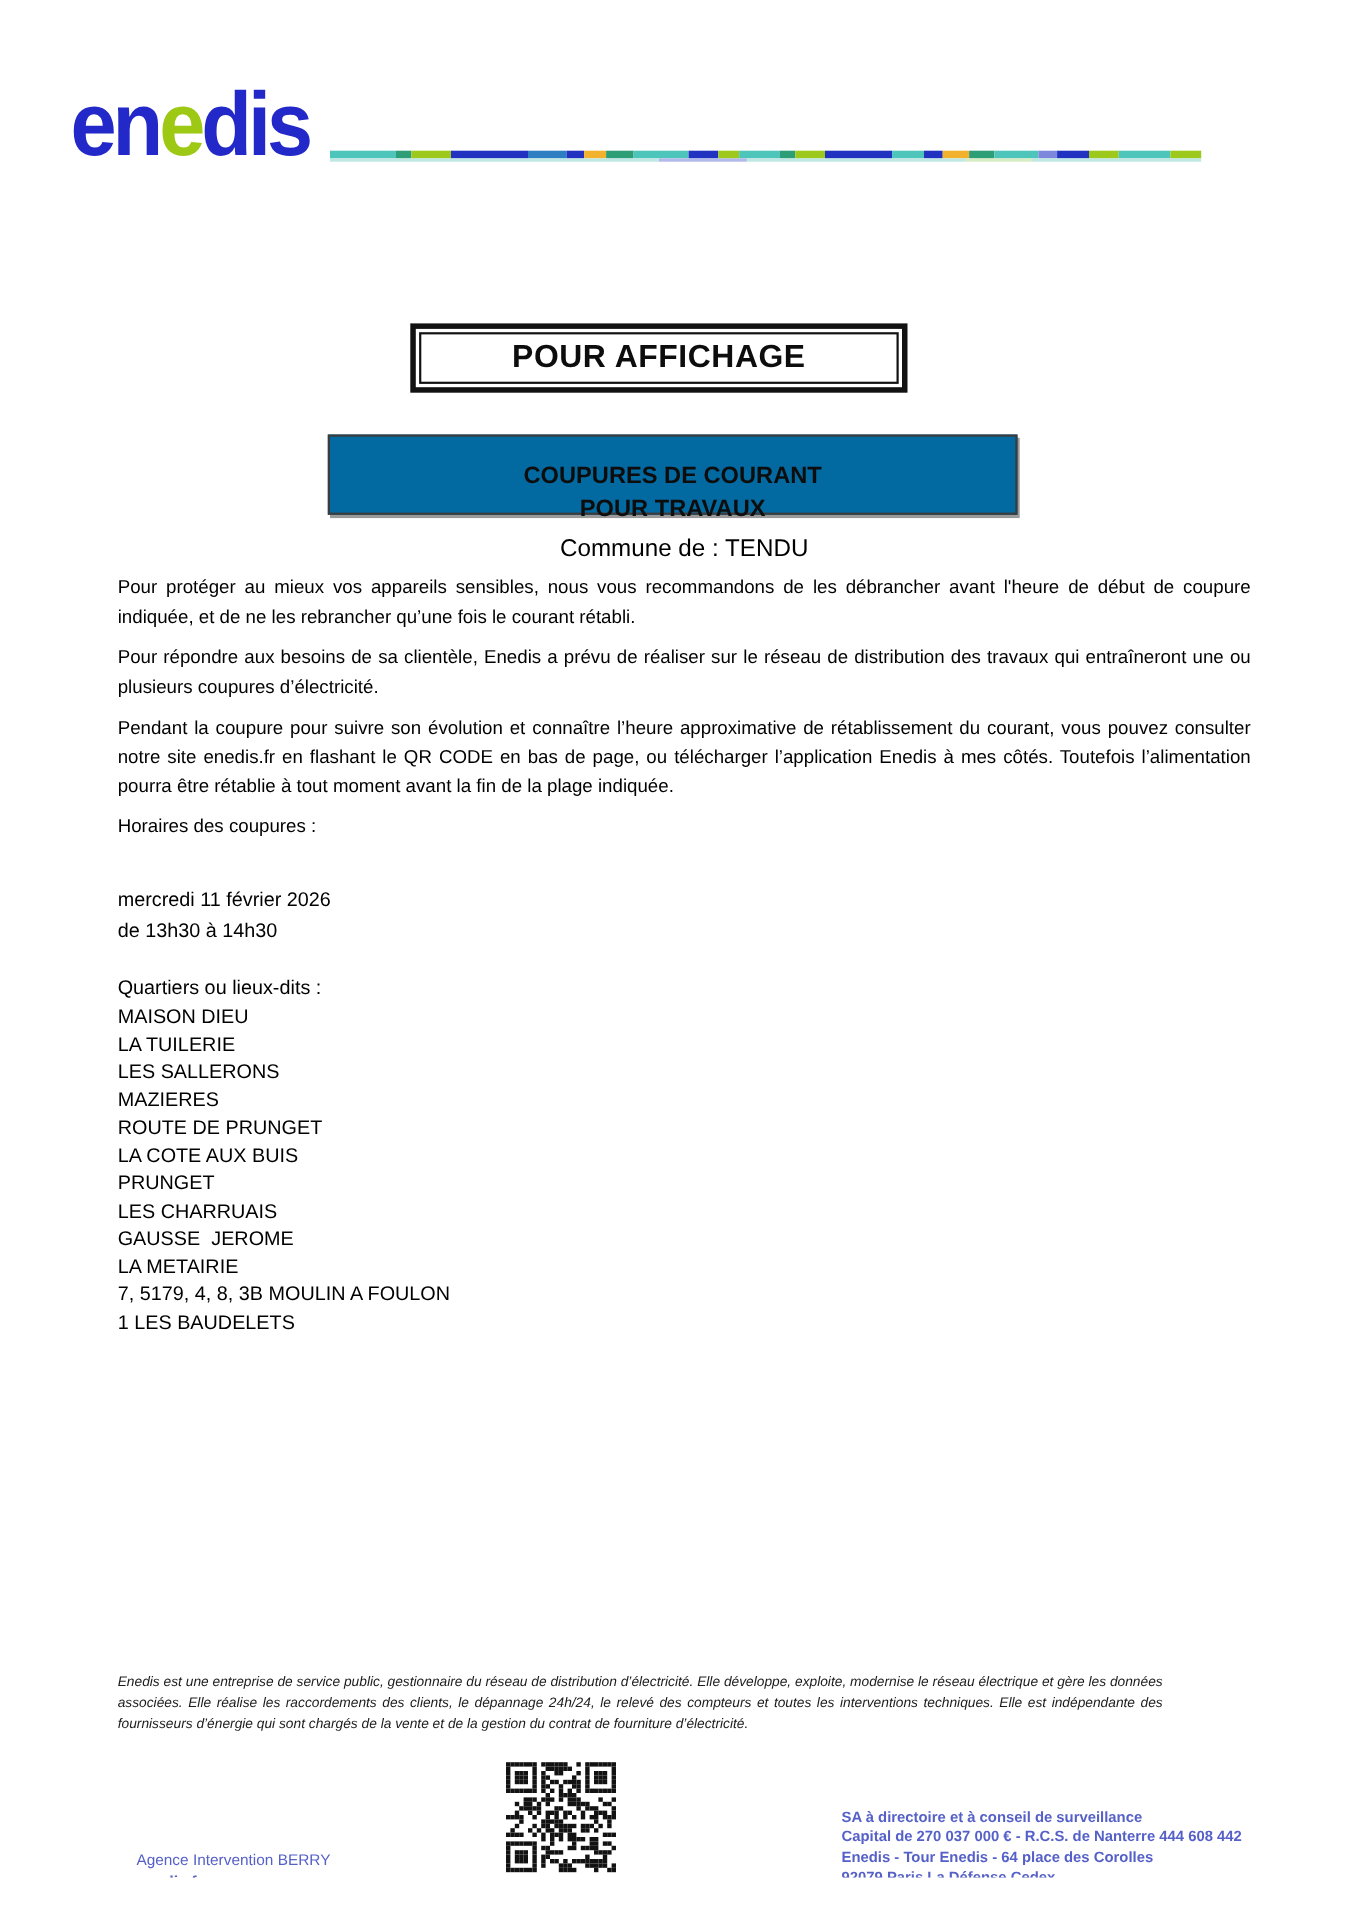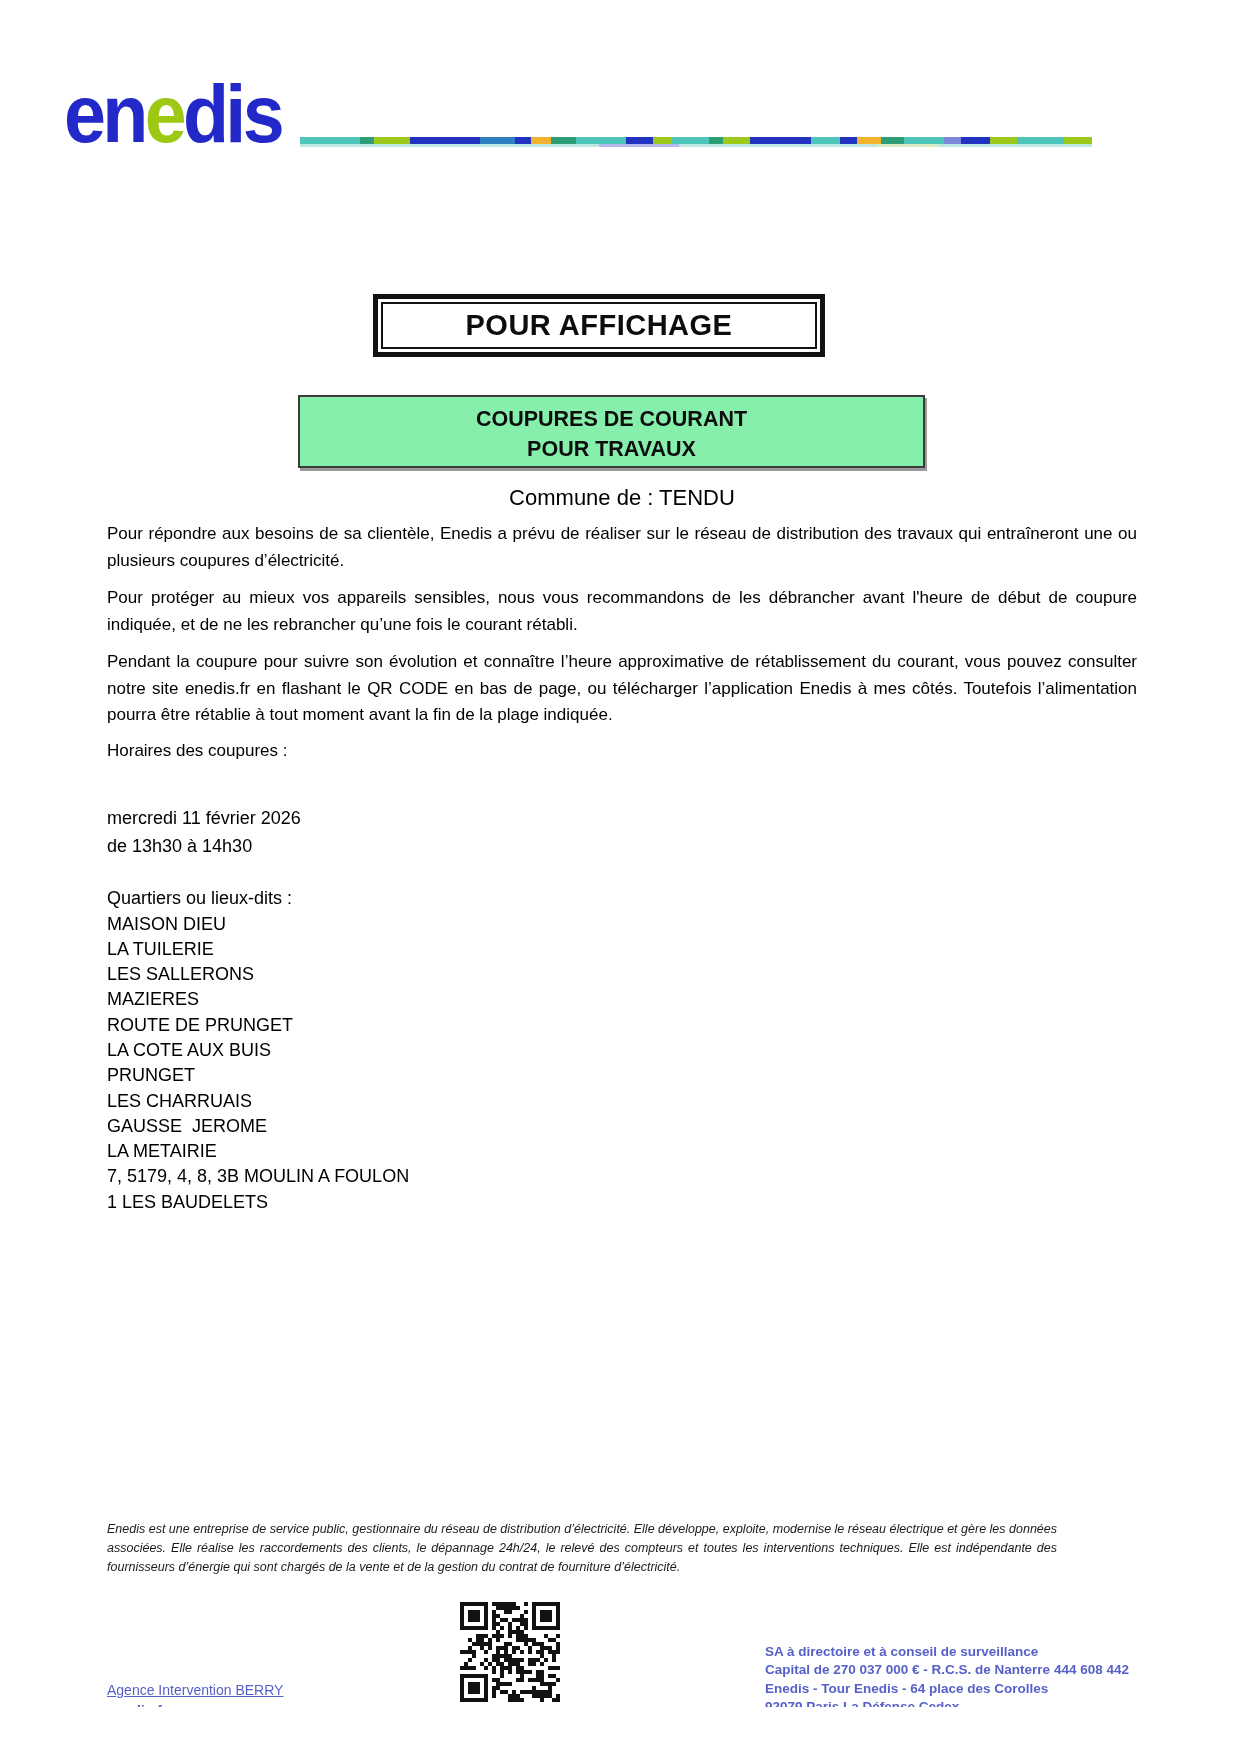--- a/index.html
+++ b/index.html
@@ -26,42 +26,42 @@
     border:5px solid #121212;padding:3px;background:#fff;
   }
   .banner-inner{
     height:100%;box-sizing:border-box;border:2px solid #121212;
     display:flex;align-items:center;justify-content:center;
   }
   .banner-inner span{font-size:29px;font-weight:bold;letter-spacing:0.5px;color:#0d0d0d;}
   
   .subbanner{
     position:absolute;left:298px;top:395px;width:627px;height:73px;box-sizing:border-box;
-    border:2px solid #3c3c3c;box-shadow:2px 3px 0 #9a9a9a;background:#86efac;
-    text-align:center;padding-top:7px;
+    border:2px solid #3c3c3c;box-shadow:2px 3px 0 #9a9a9a;background:#0369a1;
+    text-align:center;padding-top:20px;
   }
   .subbanner div{font-size:21.5px;font-weight:bold;line-height:30px;color:#0d0d0d;}
   
   .content{position:absolute;left:107px;top:487px;width:1030px;}
   .commune{font-size:22px;line-height:22px;margin:0 0 12px 0;text-align:center;}
   .para{font-size:17px;line-height:26.5px;text-align:justify;margin:0 0 11px 0;}
   .para:last-of-type{margin-bottom:15px;}
   .horaires{font-size:17px;line-height:22px;margin:0 0 42px 0;}
   .schedule{font-size:18px;line-height:28px;margin:0 0 26px 0;}
   .quartiers-label{font-size:18px;line-height:25px;margin:12px 0 1px 0;}
   .q-item{font-size:18px;line-height:25.3px;white-space:pre-wrap;}
   
   .footnote{
     position:absolute;left:107px;top:1507px;width:950px;
     font-size:12.5px;line-height:19.3px;font-style:italic;color:#1b1b1b;text-align:justify;
   }
   
   .qr{position:absolute;left:458px;top:1600px;}
   
-  .footer-left{position:absolute;left:107px;top:1680px;color:var(--footer-blue,#5661C8);text-decoration:underline;}
+  .footer-left{position:absolute;left:124px;top:1680px;color:var(--footer-blue,#5661C8);}
   .footer-left .fl-1{font-size:14px;line-height:21px;}
   .footer-left .fl-2{font-size:14.5px;line-height:21px;font-weight:bold;}
   .footer-right{position:absolute;left:765px;top:1643px;color:var(--footer-blue,#5661C8);}
   .footer-right div{font-size:13.5px;line-height:18.4px;font-weight:bold;}
 </style>
 </head>
 <body>
 
 <div class="page">
 
@@ -110,22 +110,22 @@
     </div>
   </div>
 
   <div class="subbanner">
     <div>COUPURES DE COURANT</div>
     <div>POUR TRAVAUX</div>
   </div>
 
   <div class="content">
     <p class="commune">Commune de : TENDU</p>
+    <p class="para">Pour protéger au mieux vos appareils sensibles, nous vous recommandons de les débrancher avant l'heure de début de coupure indiquée, et de ne les rebrancher qu’une fois le courant rétabli.</p>
     <p class="para">Pour répondre aux besoins de sa clientèle, Enedis a prévu de réaliser sur le réseau de distribution des travaux qui entraîneront une ou plusieurs coupures d’électricité.</p>
-    <p class="para">Pour protéger au mieux vos appareils sensibles, nous vous recommandons de les débrancher avant l'heure de début de coupure indiquée, et de ne les rebrancher qu’une fois le courant rétabli.</p>
     <p class="para">Pendant la coupure pour suivre son évolution et connaître l’heure approximative de rétablissement du courant, vous pouvez consulter notre site enedis.fr en flashant le QR CODE en bas de page, ou télécharger l’application Enedis à mes côtés. Toutefois l’alimentation pourra être rétablie à tout moment avant la fin de la plage indiquée.</p>
     <p class="horaires">Horaires des coupures :</p>
     <div class="schedule">
       <div>mercredi 11 février 2026</div>
       <div>de 13h30 à 14h30</div>
     </div>
     <p class="quartiers-label">Quartiers ou lieux-dits :</p>
     <div class="quartiers">
         <div class="q-item">MAISON DIEU</div>
         <div class="q-item">LA TUILERIE</div>

